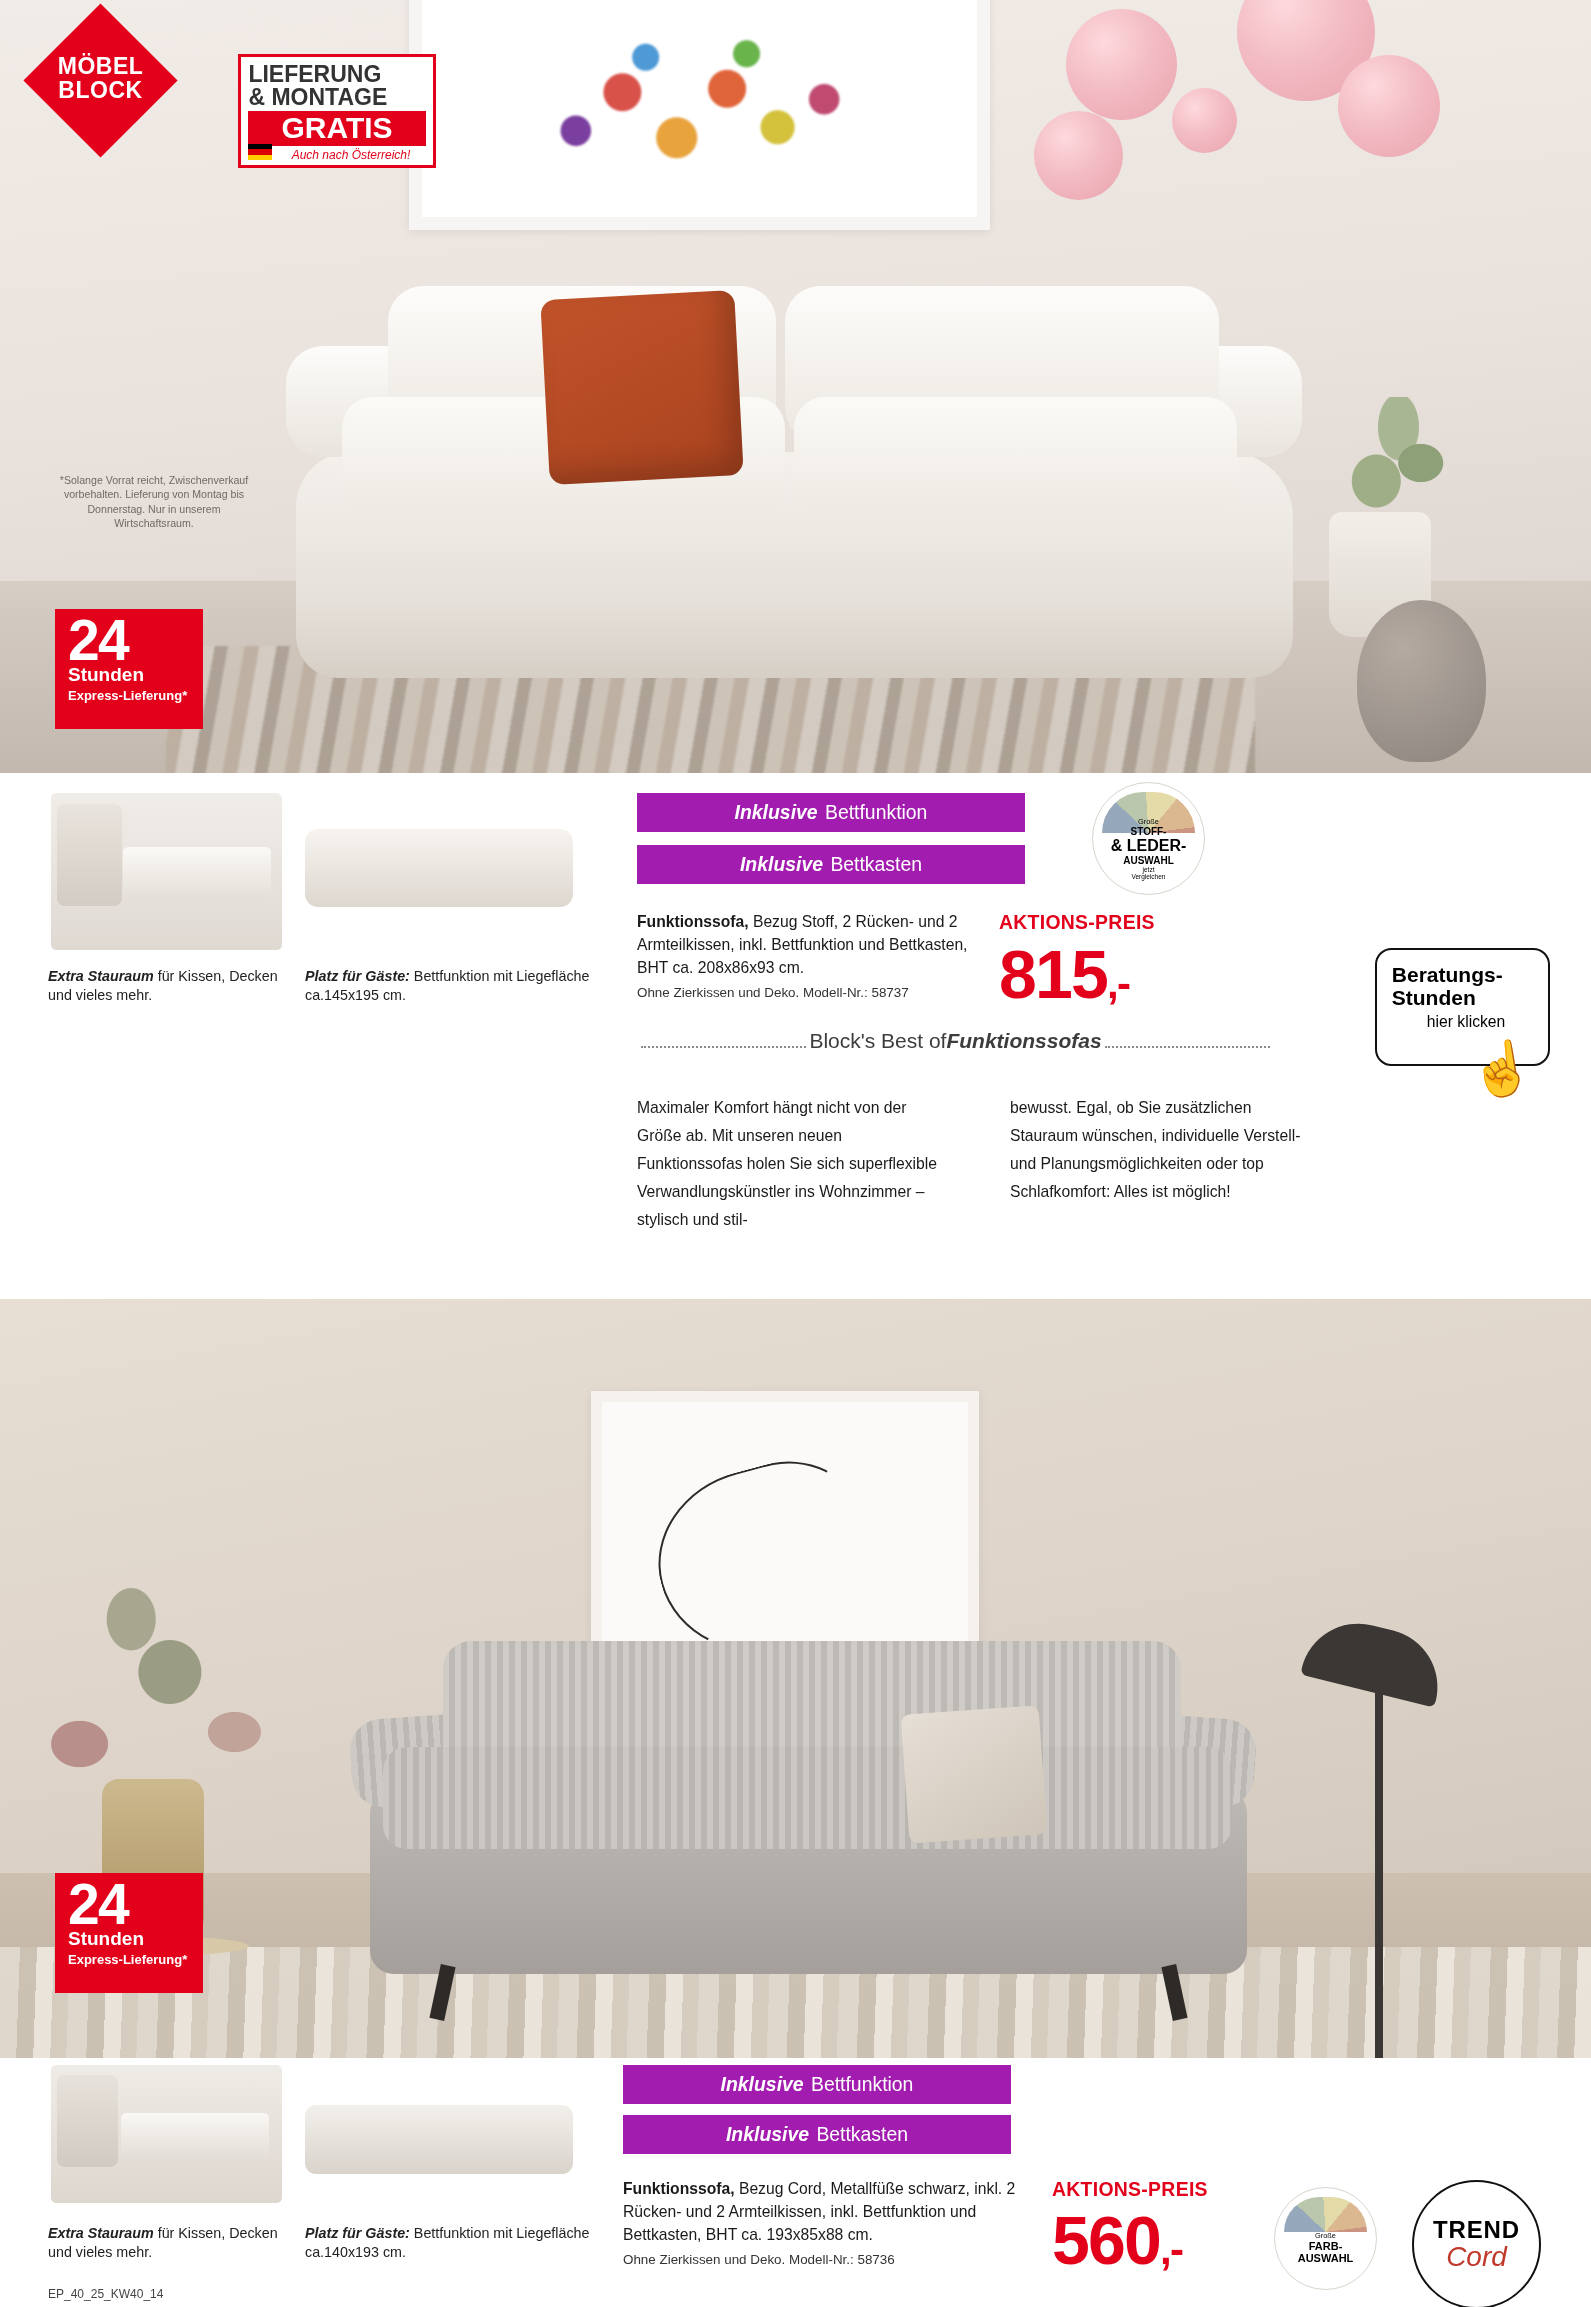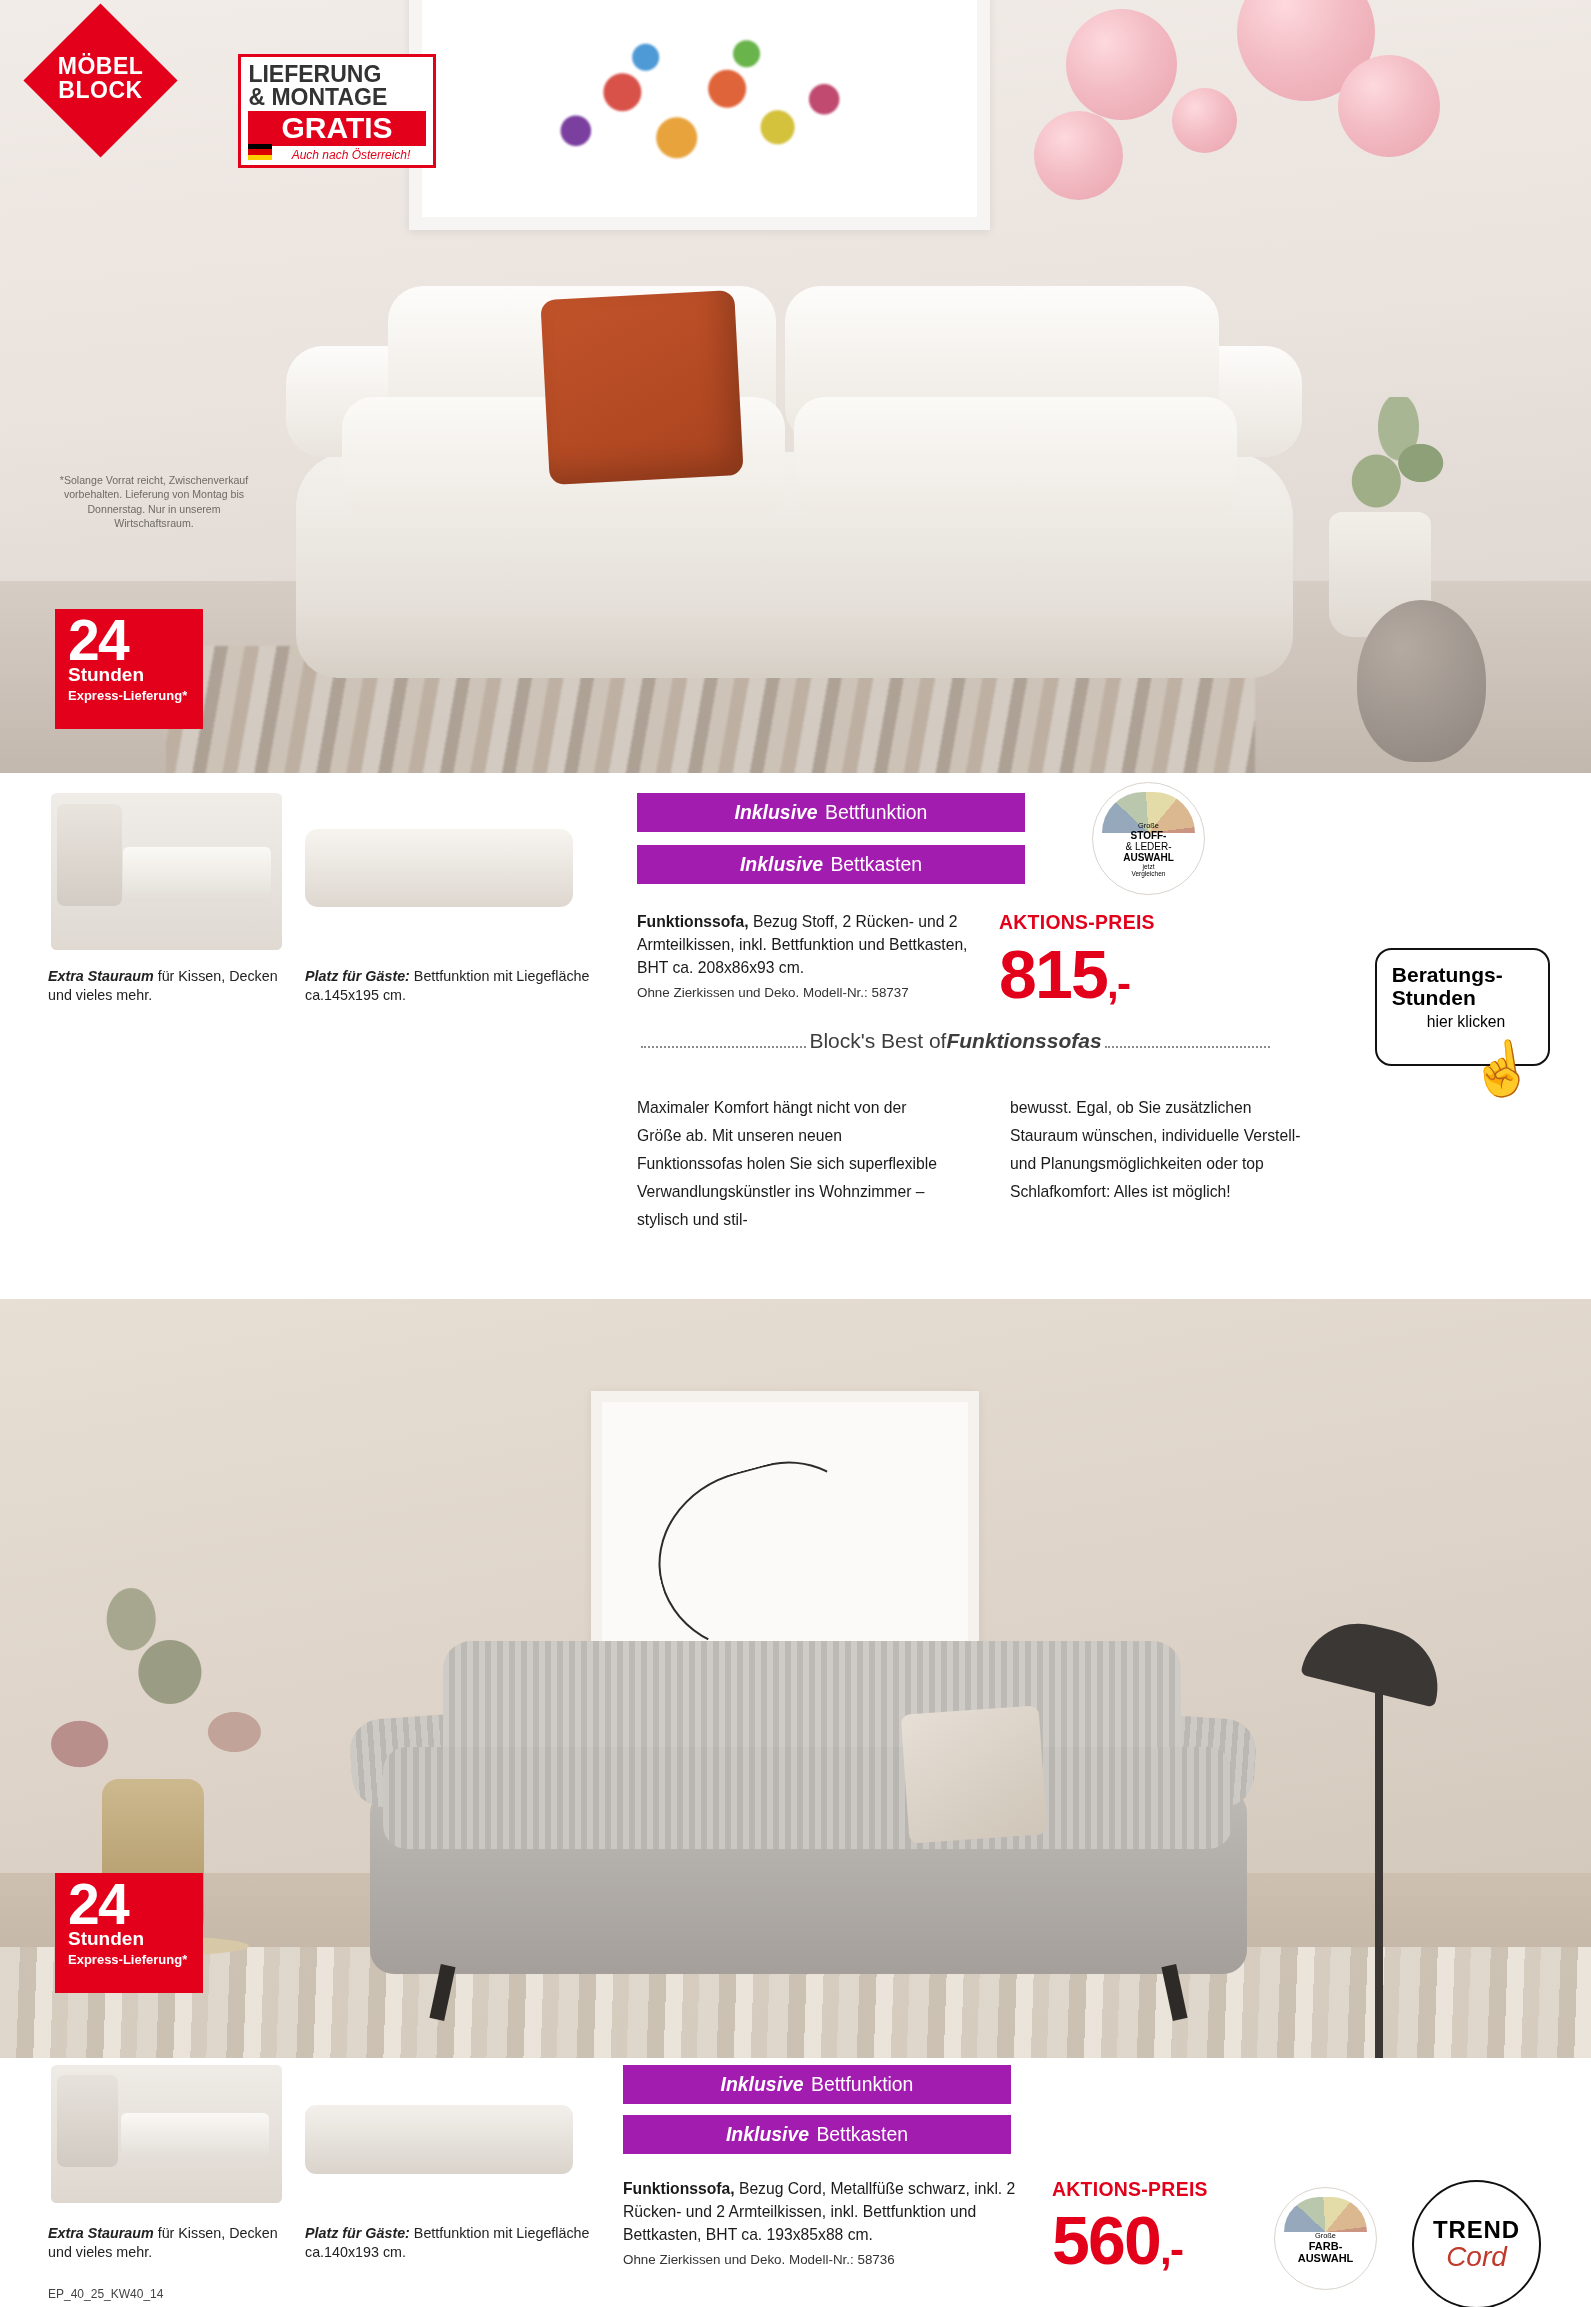--- a/index.html
+++ b/index.html
@@ -416,21 +416,21 @@
   <div class="incl-bar" style="left:637px; top:72px; width:388px;">
     <span class="w1">Inklusive</span>
     <span>Bettkasten</span>
   </div>
 
   <div class="seal" style="left:1092px; top:9.2px; width:113px; height:113px;">
     <div class="seal-arc"></div>
     <div class="seal-txt" style="margin-top:20px;">
       <div style="font-size:7.4px;">Große</div>
       <div style="font-size:10px; font-weight:bold;">STOFF-</div>
-      <div style="font-size:10px; font-weight:normal;">&amp; LEDER-</div>
+      <div style="font-size:16px; font-weight:bold;">&amp; LEDER-</div>
       <div style="font-size:10px; font-weight:bold;">AUSWAHL</div>
       <div style="font-size:6.5px;">jetzt</div>
       <div style="font-size:6.5px;">Vergleichen</div>
     </div>
   </div>
 
   <div class="desc-block" style="left:637px; top:138px; width:360px;">
     <span class="b">Funktionssofa,</span><span> Bezug Stoff, 2 Rücken- und 2 Armteilkissen, inkl. Bettfunktion und Bettkasten, BHT ca. 208x86x93 cm.</span>
     <div class="desc-small">Ohne Zierkissen und Deko. Modell-Nr.: 58737</div>
   </div>

